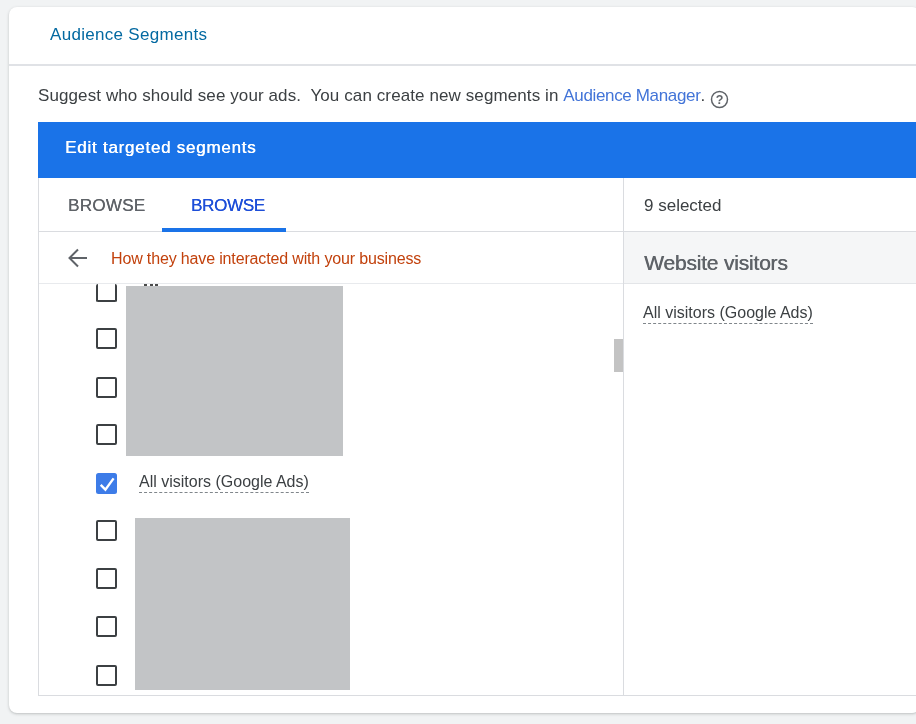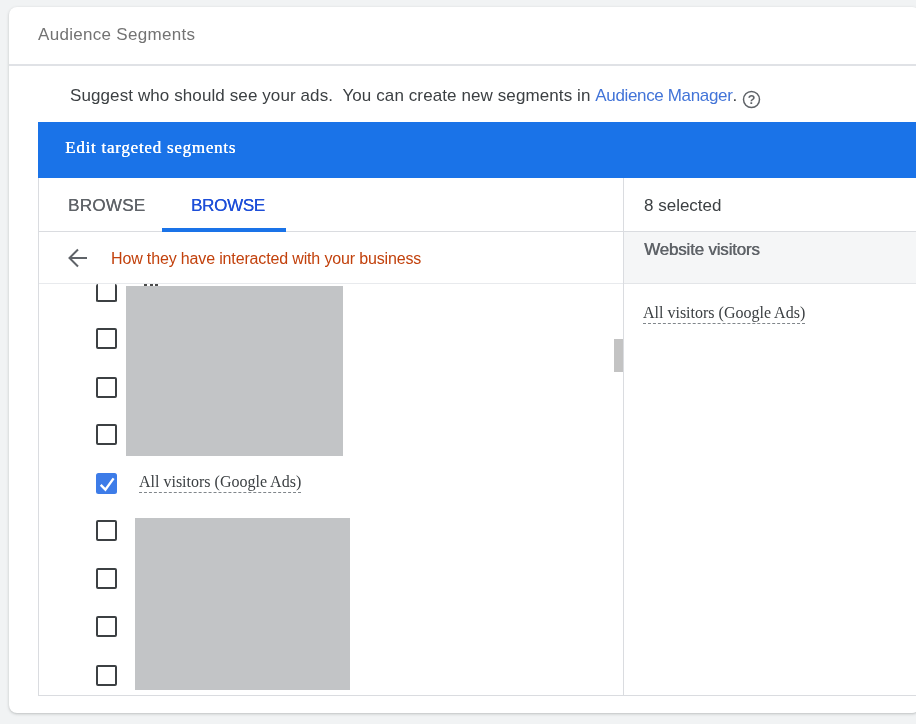--- a/index.html
+++ b/index.html
@@ -3,49 +3,49 @@
 <meta charset="utf-8">
 <style>
   * { margin:0; padding:0; box-sizing:content-box; }
   html,body { width:916px; height:724px; overflow:hidden; }
   body { position:relative; background:#f1f3f4; font-family:"Liberation Sans", sans-serif; }
   .abs { position:absolute; }
 
   .card { left:9px; top:7px; width:911px; height:706px; background:#fff; border-radius:8px;
           box-shadow:0 1px 2px rgba(60,64,67,.18), 0 1px 3px 1px rgba(60,64,67,.08); }
 
-  .title { left:38px; top:25px; font-size:17px; color:#737373; letter-spacing:.3px; }
+  .title { left:50px; top:25px; font-size:17px; color:#0369a1; letter-spacing:.3px; }
   .hr1 { left:9px; top:64px; width:907px; height:1.5px; background:#e0e2e6; }
 
-  .para { left:38px; top:86px; font-size:17px; color:#3c4043; white-space:pre; letter-spacing:.1px;margin-left:32px; }
+  .para { left:38px; top:86px; font-size:17px; color:#3c4043; white-space:pre; letter-spacing:.1px; }
   .para .lk { color:#4274d8; letter-spacing:-.35px; }
 
   .dialog { left:38px; top:122px; width:889px; height:572px; border:1px solid #dadce0; background:#fff; }
 
   .bluebar { left:38px; top:122px; width:891px; height:56px; background:#1a73e8; }
-  .bluebar span { position:absolute; left:27px; top:16px; font-size:17px; color:#fff; letter-spacing:.75px; text-shadow:.4px 0 0 #fff;font-family:Liberation Serif, serif; }
+  .bluebar span { position:absolute; left:27px; top:16px; font-size:17px; color:#fff; letter-spacing:.75px; text-shadow:.4px 0 0 #fff; }
 
   .tab { font-size:17px; letter-spacing:.3px; text-shadow:0.3px 0 0 currentColor; }
   .tab.search { left:68px; top:196px; color:#5f6368; }
   .tab.browse { left:191px; top:196px; color:#1d4ed8; letter-spacing:-.3px; }
   .tabline { left:162px; top:228px; width:124px; height:3.5px; background:#1a73e8; z-index:3; }
   .rowborder1 { left:39px; top:231px; width:877px; height:1px; background:#dadce0; }
 
   .selcount { left:644px; top:196px; font-size:17px; color:#3c4043; }
 
   .vdiv { left:623px; top:178px; width:1px; height:517px; background:#dadce0; }
 
   .subhead-text { left:111px; top:250px; font-size:16px; letter-spacing:-.15px; color:#c2410c; }
   .subhr { left:39px; top:283px; width:584px; height:1px; background:#e8eaed; }
 
   .band { left:624px; top:232px; width:292px; height:51px; background:#f5f6f7; border-bottom:1px solid #e3e5e8; }
-  .bandtext { left:644px; top:240px; font-size:17px; letter-spacing:-.2px; color:#5f6368; text-shadow:.5px 0 0 currentColor; }
+  .bandtext { left:644px; top:251px; font-size:21px; letter-spacing:-.2px; color:#5f6368; text-shadow:.5px 0 0 currentColor; }
 
   .rsel { left:643px; top:304px; font-size:16px; color:#3c4043; }
-  .rsel span, .lsel span { border-bottom:1px dashed #80868b; padding-bottom:2px;font-family:Liberation Serif, serif; }
+  .rsel span, .lsel span { border-bottom:1px dashed #80868b; padding-bottom:2px; }
 
   .cb { width:17px; height:17px; border:2px solid #3c4043; border-radius:2px; background:#fff; }
   .cbc { width:21px; height:21px; border-radius:2.5px; background:#3d7ce8; }
 
   .lsel { left:139px; top:473px; font-size:16px; color:#3c4043; }
 
   .block { background:#c2c4c6; }
 
   .dots span { position:absolute; width:3px; height:2.5px; background:#4a4a4a; top:0; }
 
@@ -65,21 +65,21 @@
 
   <div class="abs dialog"></div>
   <div class="abs bluebar">
     <span>Edit targeted segments</span>
   </div>
 
   <div class="abs tab search">BROWSE</div>
   <div class="abs tab browse">BROWSE</div>
   <div class="abs tabline"></div>
   <div class="abs rowborder1"></div>
-  <div class="abs selcount">8 selected</div>
+  <div class="abs selcount">9 selected</div>
 
   <div class="abs vdiv"></div>
 
   <svg class="abs" style="left:67px;top:247px" width="22" height="22" viewBox="0 0 22 22">
     <path d="M20 11 H3.5 M11 2.5 L2.5 11 L11 19.5" fill="none" stroke="#5f6368" stroke-width="2"></path>
   </svg>
   <div class="abs subhead-text">How they have interacted with your business</div>
   <div class="abs subhr"></div>
 
   <div class="abs band"></div>

